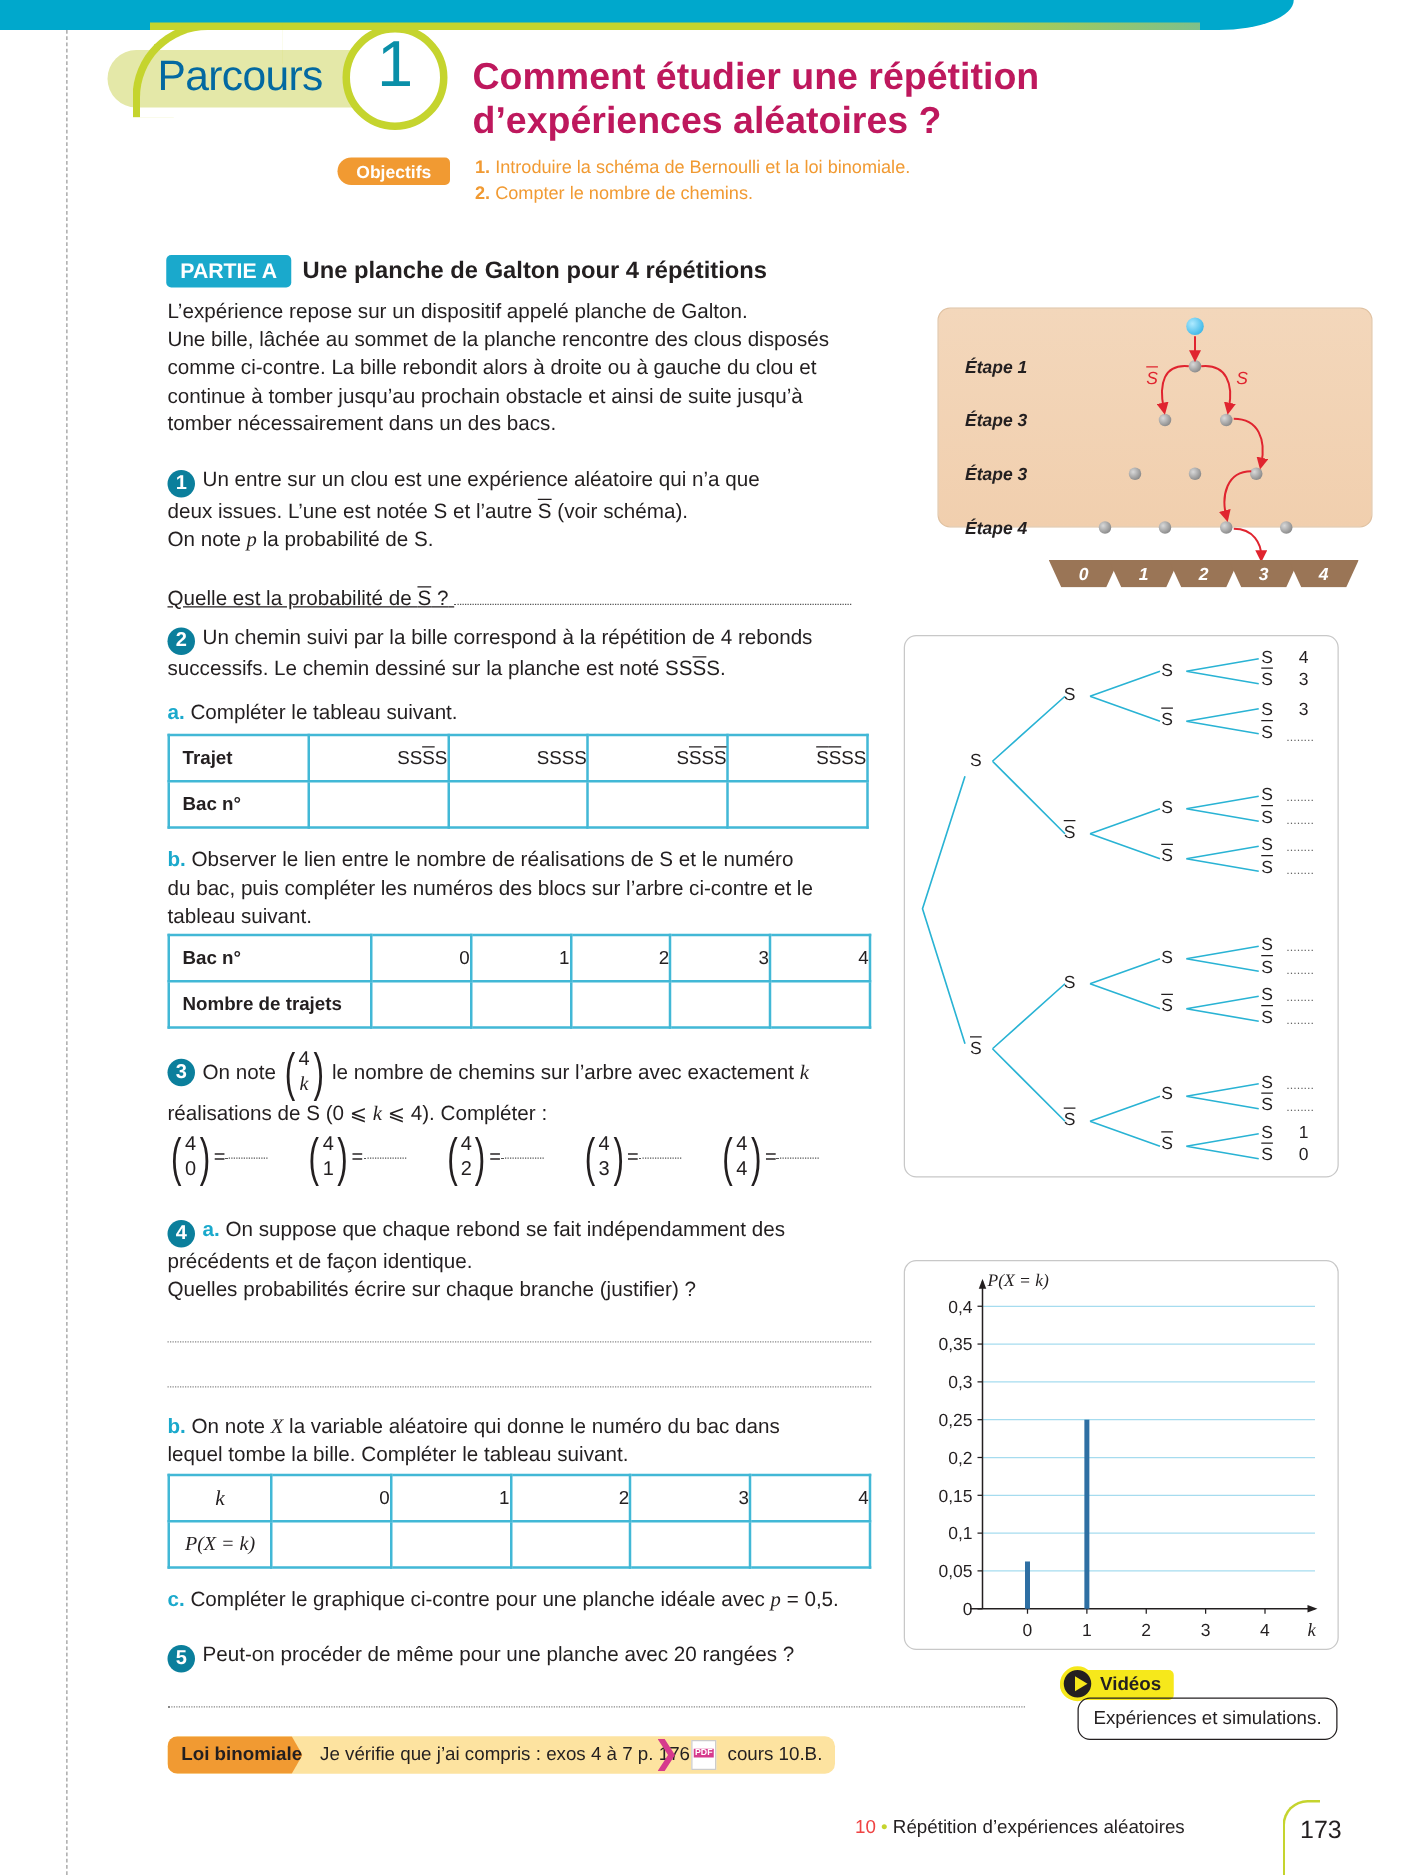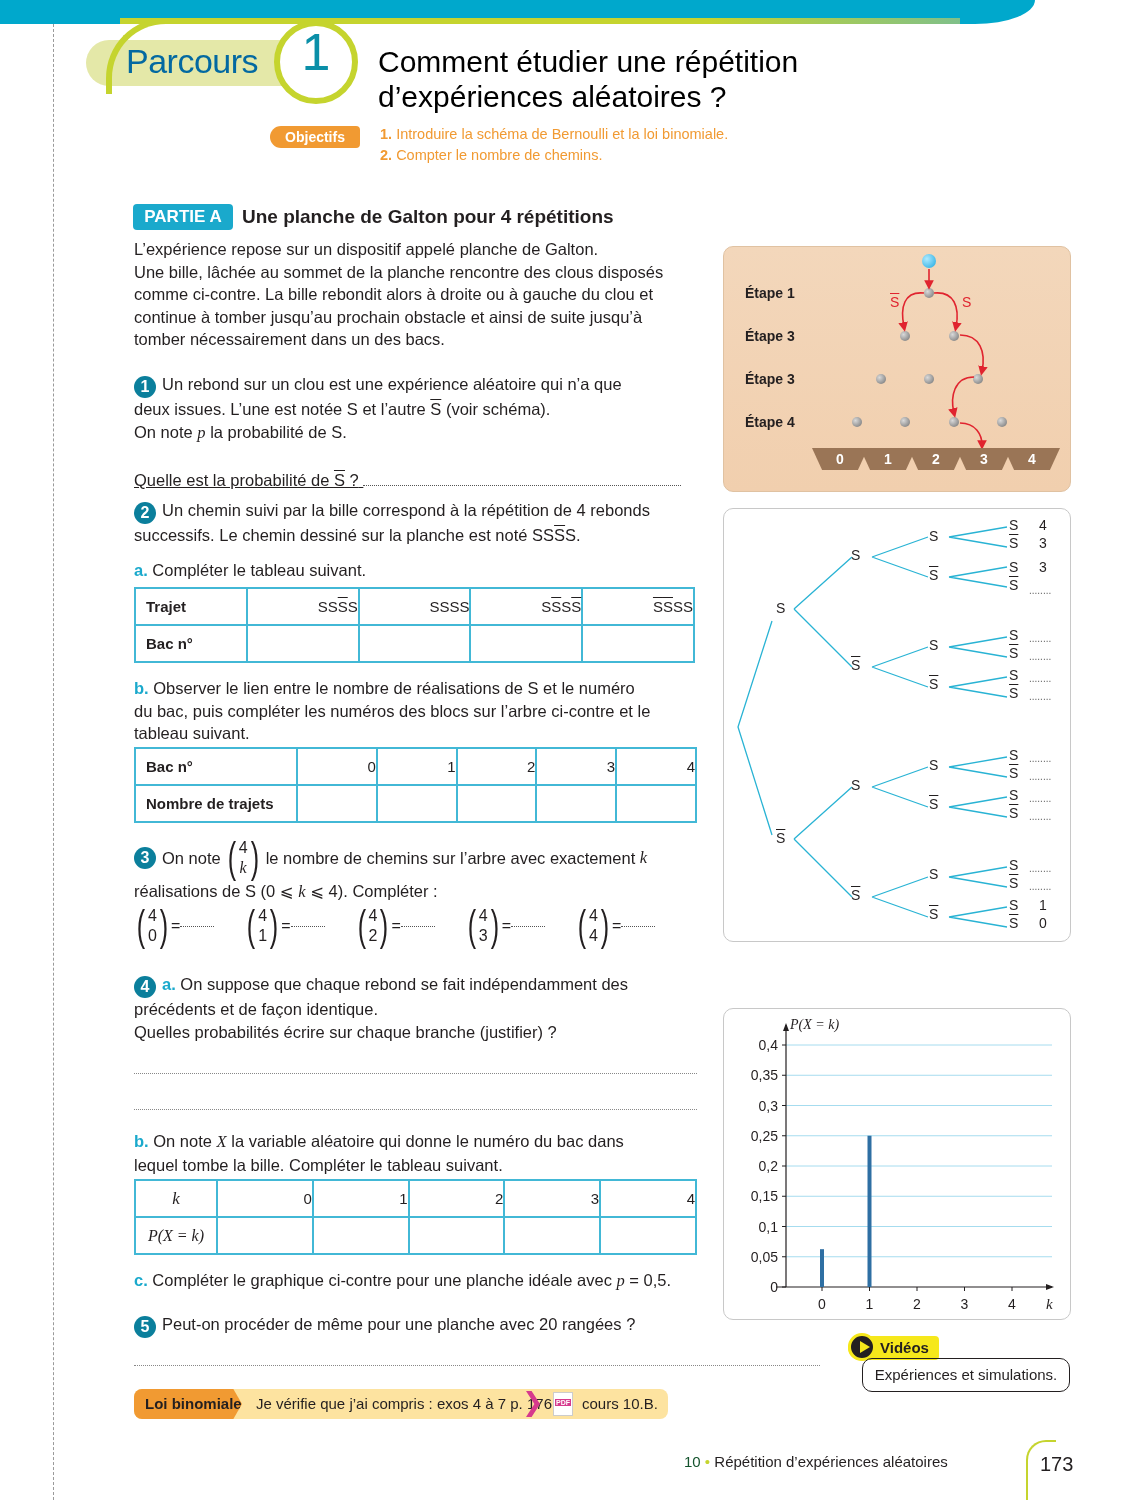--- a/index.html
+++ b/index.html
@@ -9,21 +9,21 @@
   .topbar { position: absolute; left: 0; top: 0; width: 1035px; height: 24px; background: #00a8cc; border-bottom-right-radius: 60px 24px; }
   .topbar-accent { position: absolute; left: 120px; top: 18px; width: 840px; height: 6px; background: linear-gradient(90deg, #c5d42e 0%, #c5d42e 70%, #7fc08a 100%); }
   .margin-dash { position: absolute; left: 53px; top: 24px; height: 1476px; border-left: 1px dashed #9a9a9a; }
 
   .parcours-pill { position: absolute; left: 86px; top: 40px; width: 260px; height: 46px; background: #e4e8a8; border-radius: 23px; }
   .parcours-arc { position: absolute; left: 106px; top: 18px; width: 120px; height: 76px; border: 6px solid #c5d42e; border-right: none; border-bottom: none; border-radius: 60px 0 0 0; }
   .parcours-label { position: absolute; left: 126px; top: 42px; font-size: 34px; color: #0369a1; font-weight: normal; letter-spacing: -0.5px; }
   .parcours-circle { position: absolute; left: 274px; top: 20px; width: 84px; height: 84px; border: 6px solid #c5d42e; border-radius: 50%; background: #ffffff; }
   .parcours-num { position: absolute; left: 274px; top: 22px; width: 84px; text-align: center; font-size: 52px; color: #0a8fa8; }
 
-  .main-title { position: absolute; left: 378px; top: 44px; font-size: 30px; font-weight: normal; color: #000000; line-height: 35px; }
+  .main-title { position: absolute; left: 378px; top: 44px; font-size: 30px; font-weight: bold; color: #be185d; line-height: 35px; }
 
   .objectifs-badge { position: absolute; left: 270px; top: 126px; width: 90px; height: 22px; background: #f19a32; color: #fff; font-size: 14px; font-weight: bold; text-align: center; line-height: 22px; border-radius: 11px 4px 4px 11px; }
   .objectifs-list { position: absolute; left: 380px; top: 124px; font-size: 14.5px; color: #f19a32; line-height: 21px; }
   .objectifs-list b { font-weight: bold; }
 
   .partie-badge { position: absolute; left: 133px; top: 204px; width: 100px; height: 26px; background: #1aa9cc; color: #fff; font-size: 17px; font-weight: bold; text-align: center; line-height: 26px; border-radius: 4px; }
   .partie-title { position: absolute; left: 242px; top: 204px; font-size: 19px; font-weight: bold; line-height: 26px; }
 
   .body-text { position: absolute; left: 134px; font-size: 16.5px; line-height: 22.5px; width: 565px; }
   .qnum { display: inline-block; width: 22px; height: 22px; border-radius: 50%; background: #0b7f9c; color: #fff; font-weight: bold; text-align: center; line-height: 22px; font-size: 16px; margin-right: 6px; vertical-align: -2px; }
@@ -35,21 +35,21 @@
   table.grid { position: absolute; border-collapse: collapse; font-size: 15px; }
   table.grid td { border: 2px solid #42b8d6; text-align: right; height: 37px; }
   table.grid td.head { text-align: left; padding-left: 10px; font-weight: bold; }
 
   .binom-row { position: absolute; left: 134px; top: 906px; font-size: 16px; display: flex; gap: 0; }
   .binom { display: inline-flex; align-items: center; margin-right: 30px; }
   .binom .paren { font-size: 42px; font-weight: 100; line-height: 40px; transform: scaleX(0.6); }
   .binom .stack { display: inline-flex; flex-direction: column; text-align: center; line-height: 20px; font-size: 16px; }
 
   .panel { position: absolute; background: #fff; border: 1.5px solid #c8c8c8; border-radius: 10px; }
-  .galton { left: 723px; top: 246px; width: 348px; height: 246px; background: linear-gradient(180deg, #f3d7bb 0%, #f1cfae 100%); border-color: #e0c2a2; }
+  .galton { left: 750px; top: 246px; width: 348px; height: 176px; background: linear-gradient(180deg, #f3d7bb 0%, #f1cfae 100%); border-color: #e0c2a2; font-style: italic; }
   .etape { position: absolute; left: 21px; font-size: 14px; font-weight: bold; color: #231f20; }
   .nail { position: absolute; width: 10px; height: 10px; border-radius: 50%; background: radial-gradient(circle at 35% 35%, #d9d9d9, #6f6f6f); }
   .ball { position: absolute; width: 14px; height: 14px; border-radius: 50%; background: radial-gradient(circle at 35% 35%, #aeeaff, #1ca8e0); }
   .bin { position: absolute; top: 201px; height: 22px; width: 56px; background: #9a7556; clip-path: polygon(0 0, 100% 0, 82% 100%, 18% 100%); color: #fff; font-weight: bold; font-size: 14px; text-align: center; line-height: 22px; }
 
   .tree { left: 723px; top: 508px; width: 348px; height: 434px; }
   .tree svg { position: absolute; left: 0; top: 0; }
   .tlabel { position: absolute; font-size: 14px; color: #231f20; }
   .tval { position: absolute; font-size: 14px; color: #231f20; }
   .tdots { position: absolute; font-size: 10px; color: #666; letter-spacing: 0px; }
@@ -65,21 +65,21 @@
 
   .footer-band { position: absolute; left: 134px; top: 1389px; width: 534px; height: 30px; background: #fde3a0; border-radius: 8px; }
   .footer-loi { position: absolute; left: 134px; top: 1389px; width: 108px; height: 30px; background: #f19a32; border-radius: 8px 0 0 8px; clip-path: polygon(0 0, 92% 0, 100% 50%, 92% 100%, 0 100%); font-size: 15px; font-weight: bold; line-height: 30px; padding-left: 11px; color: #231f20; }
   .footer-check { position: absolute; left: 256px; top: 1389px; font-size: 15px; line-height: 30px; color: #231f20; }
   .footer-chevron { position: absolute; left: 526px; top: 1391px; width: 14px; height: 26px; clip-path: polygon(0 0, 40% 0, 100% 50%, 40% 100%, 0 100%, 60% 50%); background: #d63a8d; }
   .pdf-icon { position: absolute; left: 553px; top: 1392px; width: 20px; height: 24px; background: #fff; border: 1px solid #ccc; }
   .pdf-icon span { position: absolute; left: 1px; top: 6px; font-size: 7px; background: #d63a8d; color: #fff; padding: 0 1px; font-weight: bold; }
   .footer-cours { position: absolute; left: 582px; top: 1389px; font-size: 15px; line-height: 30px; text-align: right; }
 
   .page-footer { position: absolute; left: 684px; top: 1453px; font-size: 15px; color: #231f20; }
-  .page-footer .chap { color: #14532d; }
+  .page-footer .chap { color: #ef4444; }
   .page-footer .dot { color: #c5d42e; }
   .page-arc { position: absolute; left: 1026px; top: 1440px; width: 30px; height: 60px; border-left: 2px solid #c5d42e; border-top: 2px solid #c5d42e; border-radius: 20px 0 0 0; }
   .page-num { position: absolute; left: 1040px; top: 1453px; font-size: 20px; }
 </style>
 </head>
 <body>
 
 <div class="topbar"></div>
 <div class="topbar-accent"></div>
 <div class="margin-dash"></div>
@@ -106,21 +106,21 @@
 
 <div class="body-text" style="top:238px;">
   <div>L’expérience repose sur un dispositif appelé planche de Galton.</div>
   <div>Une bille, lâchée au sommet de la planche rencontre des clous disposés</div>
   <div>comme ci-contre. La bille rebondit alors à droite ou à gauche du clou et</div>
   <div>continue à tomber jusqu’au prochain obstacle et ainsi de suite jusqu’à</div>
   <div>tomber nécessairement dans un des bacs.</div>
 </div>
 
 <div class="body-text" style="top:373px;">
-  <div><span class="qnum">1</span><span>Un rebond sur un clou est une expérience aléatoire qui n’a que</span></div>
+  <div><span class="qnum">1</span><span>Un entre sur un clou est une expérience aléatoire qui n’a que</span></div>
   <div><span>deux issues. L’une est notée S et l’autre </span><span class="bar">S</span><span> (voir schéma).</span></div>
   <div><span>On note </span><span class="ital">p</span><span> la probabilité de S.</span></div>
   <div style="margin-top:25px;text-decoration:underline;"><span>Quelle est la probabilité de </span><span class="bar">S</span><span> ?</span> <span class="dotline" style="width:318px;"></span></div>
 </div>
 
 <div class="body-text" style="top:499px;">
   <div><span class="qnum">2</span><span>Un chemin suivi par la bille correspond à la répétition de 4 rebonds</span></div>
   <div><span>successifs. Le chemin dessiné sur la planche est noté SS</span><span class="bar">S</span><span>S.</span></div>
   <div style="margin-top:12px;"><span class="sub">a.</span> <span>Compléter le tableau suivant.</span></div>
 </div>

